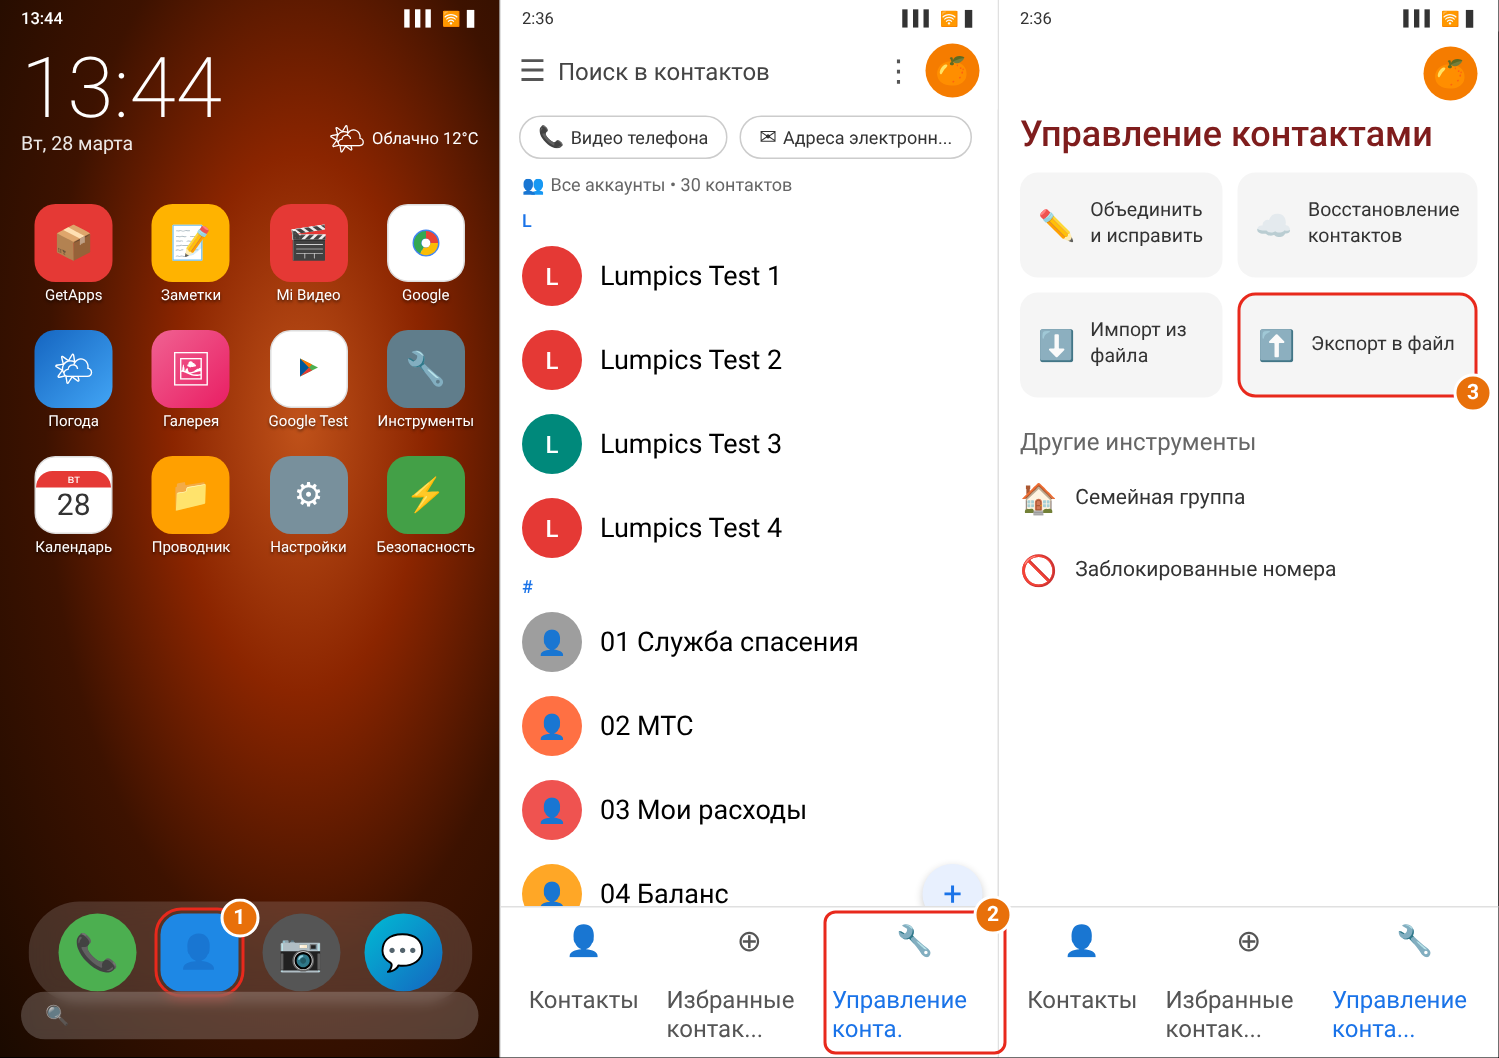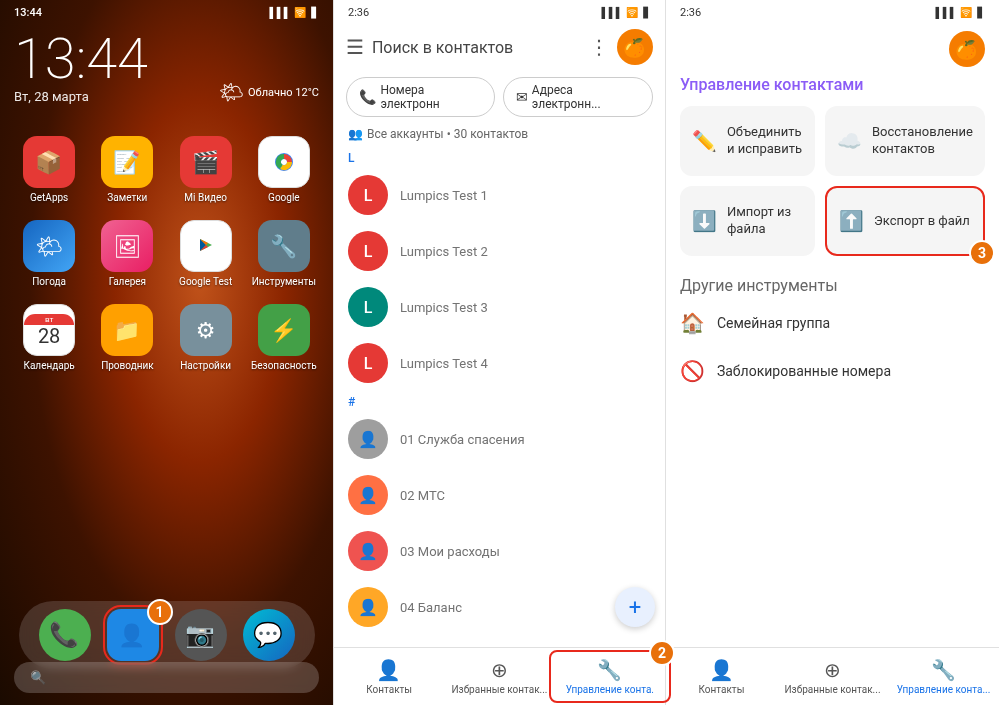--- a/index.html
+++ b/index.html
@@ -267,64 +267,64 @@
       border-radius: 50%;
       display: flex;
       align-items: center;
       justify-content: center;
       color: white;
       font-size: 16px;
       font-weight: 500;
       flex-shrink: 0;
     }
     .contact-name {
-      font-size: 13px;
-      color: #737373;
+      font-size: 18px;
+      color: #000000;
       text-align: right;
     }
     .bottom-nav {
       display: flex;
       border-top: 1px solid #e0e0e0;
       padding: 6px 0;
       background: #fff;
       margin-top: auto;
     }
     .bottom-nav-item {
       flex: 1;
       display: flex;
       flex-direction: column;
       align-items: center;
       gap: 2px;
       cursor: pointer;
       padding: 4px 0;
     }
     .bottom-nav-icon { font-size: 20px; color: #555; }
     .bottom-nav-icon.active { color: #1a73e8; }
-    .bottom-nav-label { font-size: 10px; color: #555; }
+    .bottom-nav-label { font-size: 16px; color: #555; margin-top: 16px; }
     .bottom-nav-label.active { color: #1a73e8; }
 
     
     .panel-manage {
       width: 333px;
       height: 705px;
       background: #fff;
       display: flex;
       flex-direction: column;
       flex-shrink: 0;
     }
     .manage-header {
       padding: 10px 14px 4px;
       display: flex;
       justify-content: flex-end;
       align-items: center;
     }
     .manage-title {
-      font-size: 16px;
+      font-size: 24px;
       font-weight: 500;
-      color: #8b5cf6;
+      color: #7f1d1d;
       padding: 4px 14px 12px;
     }
     .manage-grid {
       display: grid;
       grid-template-columns: 1fr 1fr;
       gap: 10px;
       padding: 0 14px 12px;
     }
     .manage-card {
       background: #f5f5f5;
@@ -504,21 +504,21 @@
   <div class="contacts-header">
     <span class="header-icon">☰</span>
     <span class="contacts-search" style="flex:1;">Поиск в контактов</span>
     <span class="header-icon">⋮</span>
     <div class="avatar-orange">🍊</div>
   </div>
 
   <div class="filter-tabs">
     <div class="filter-tab">
       <span class="filter-tab-icon">📞</span>
-      <span>Номера электронн</span>
+      <span>Видео телефона</span>
     </div>
     <div class="filter-tab">
       <span class="filter-tab-icon">✉</span>
       <span>Адреса электронн...</span>
     </div>
   </div>
 
   <div class="all-accounts">
     <span>👥</span>
     <span>Все аккаунты • 30 контактов</span>

